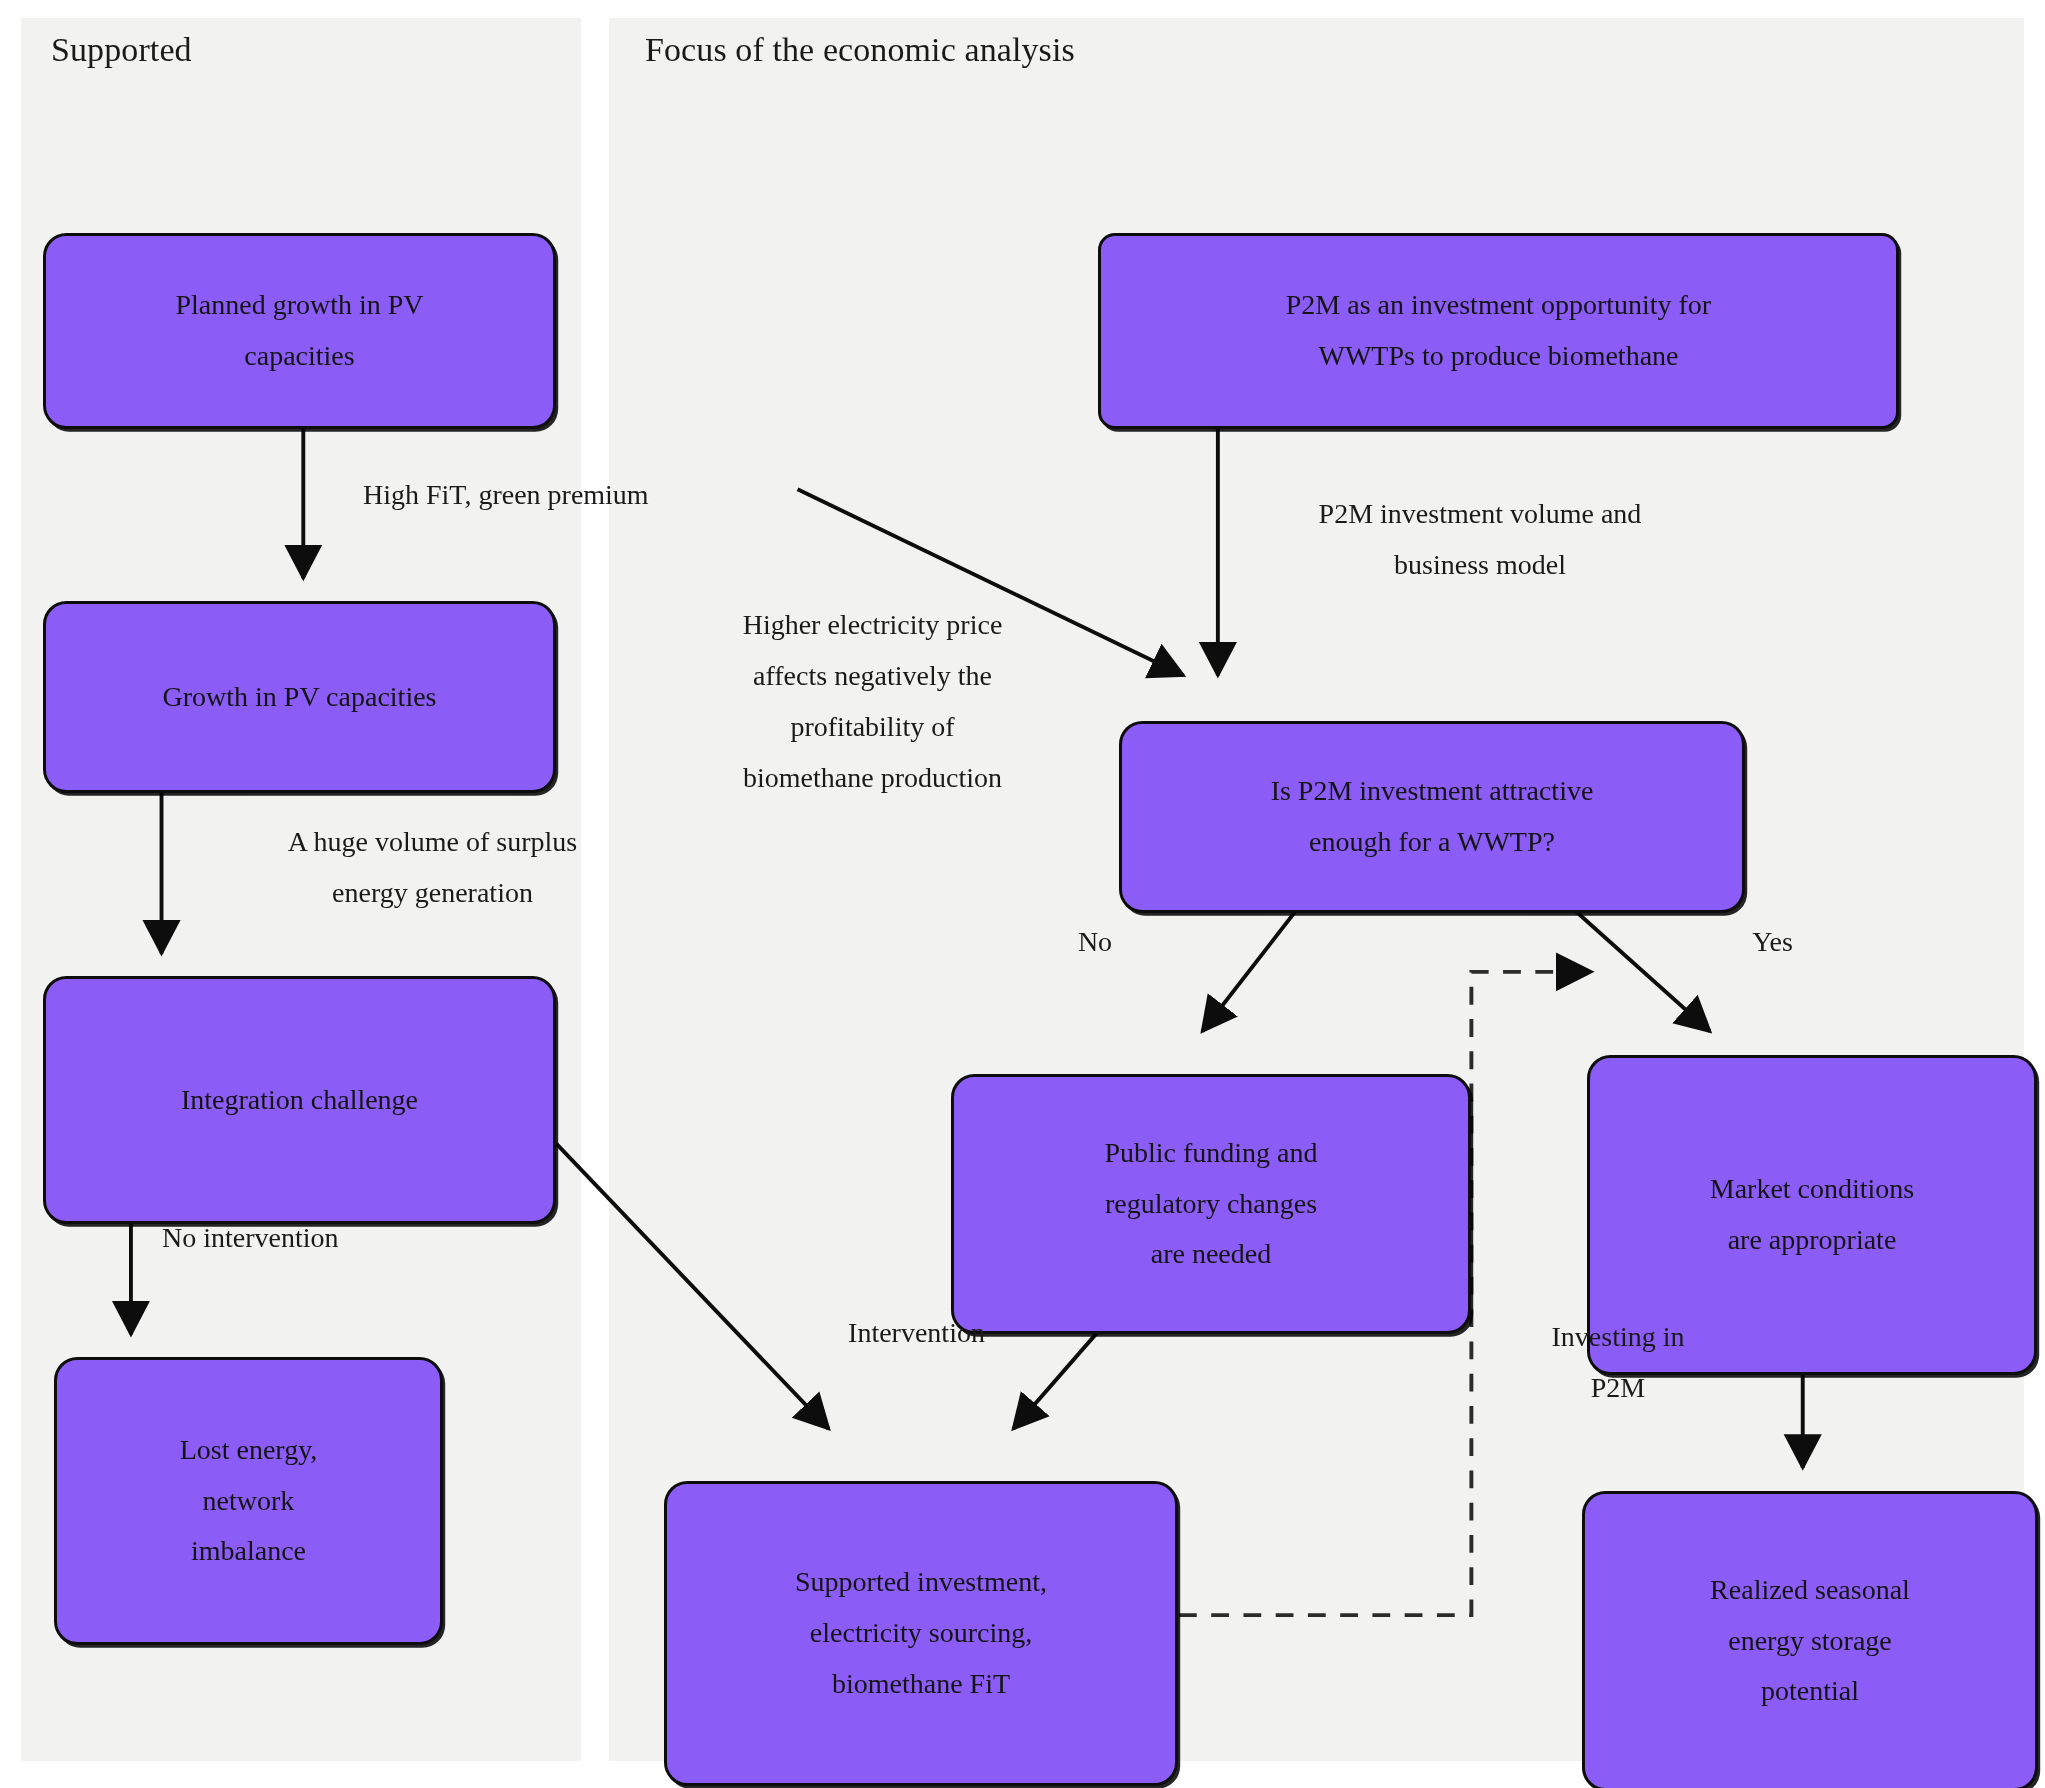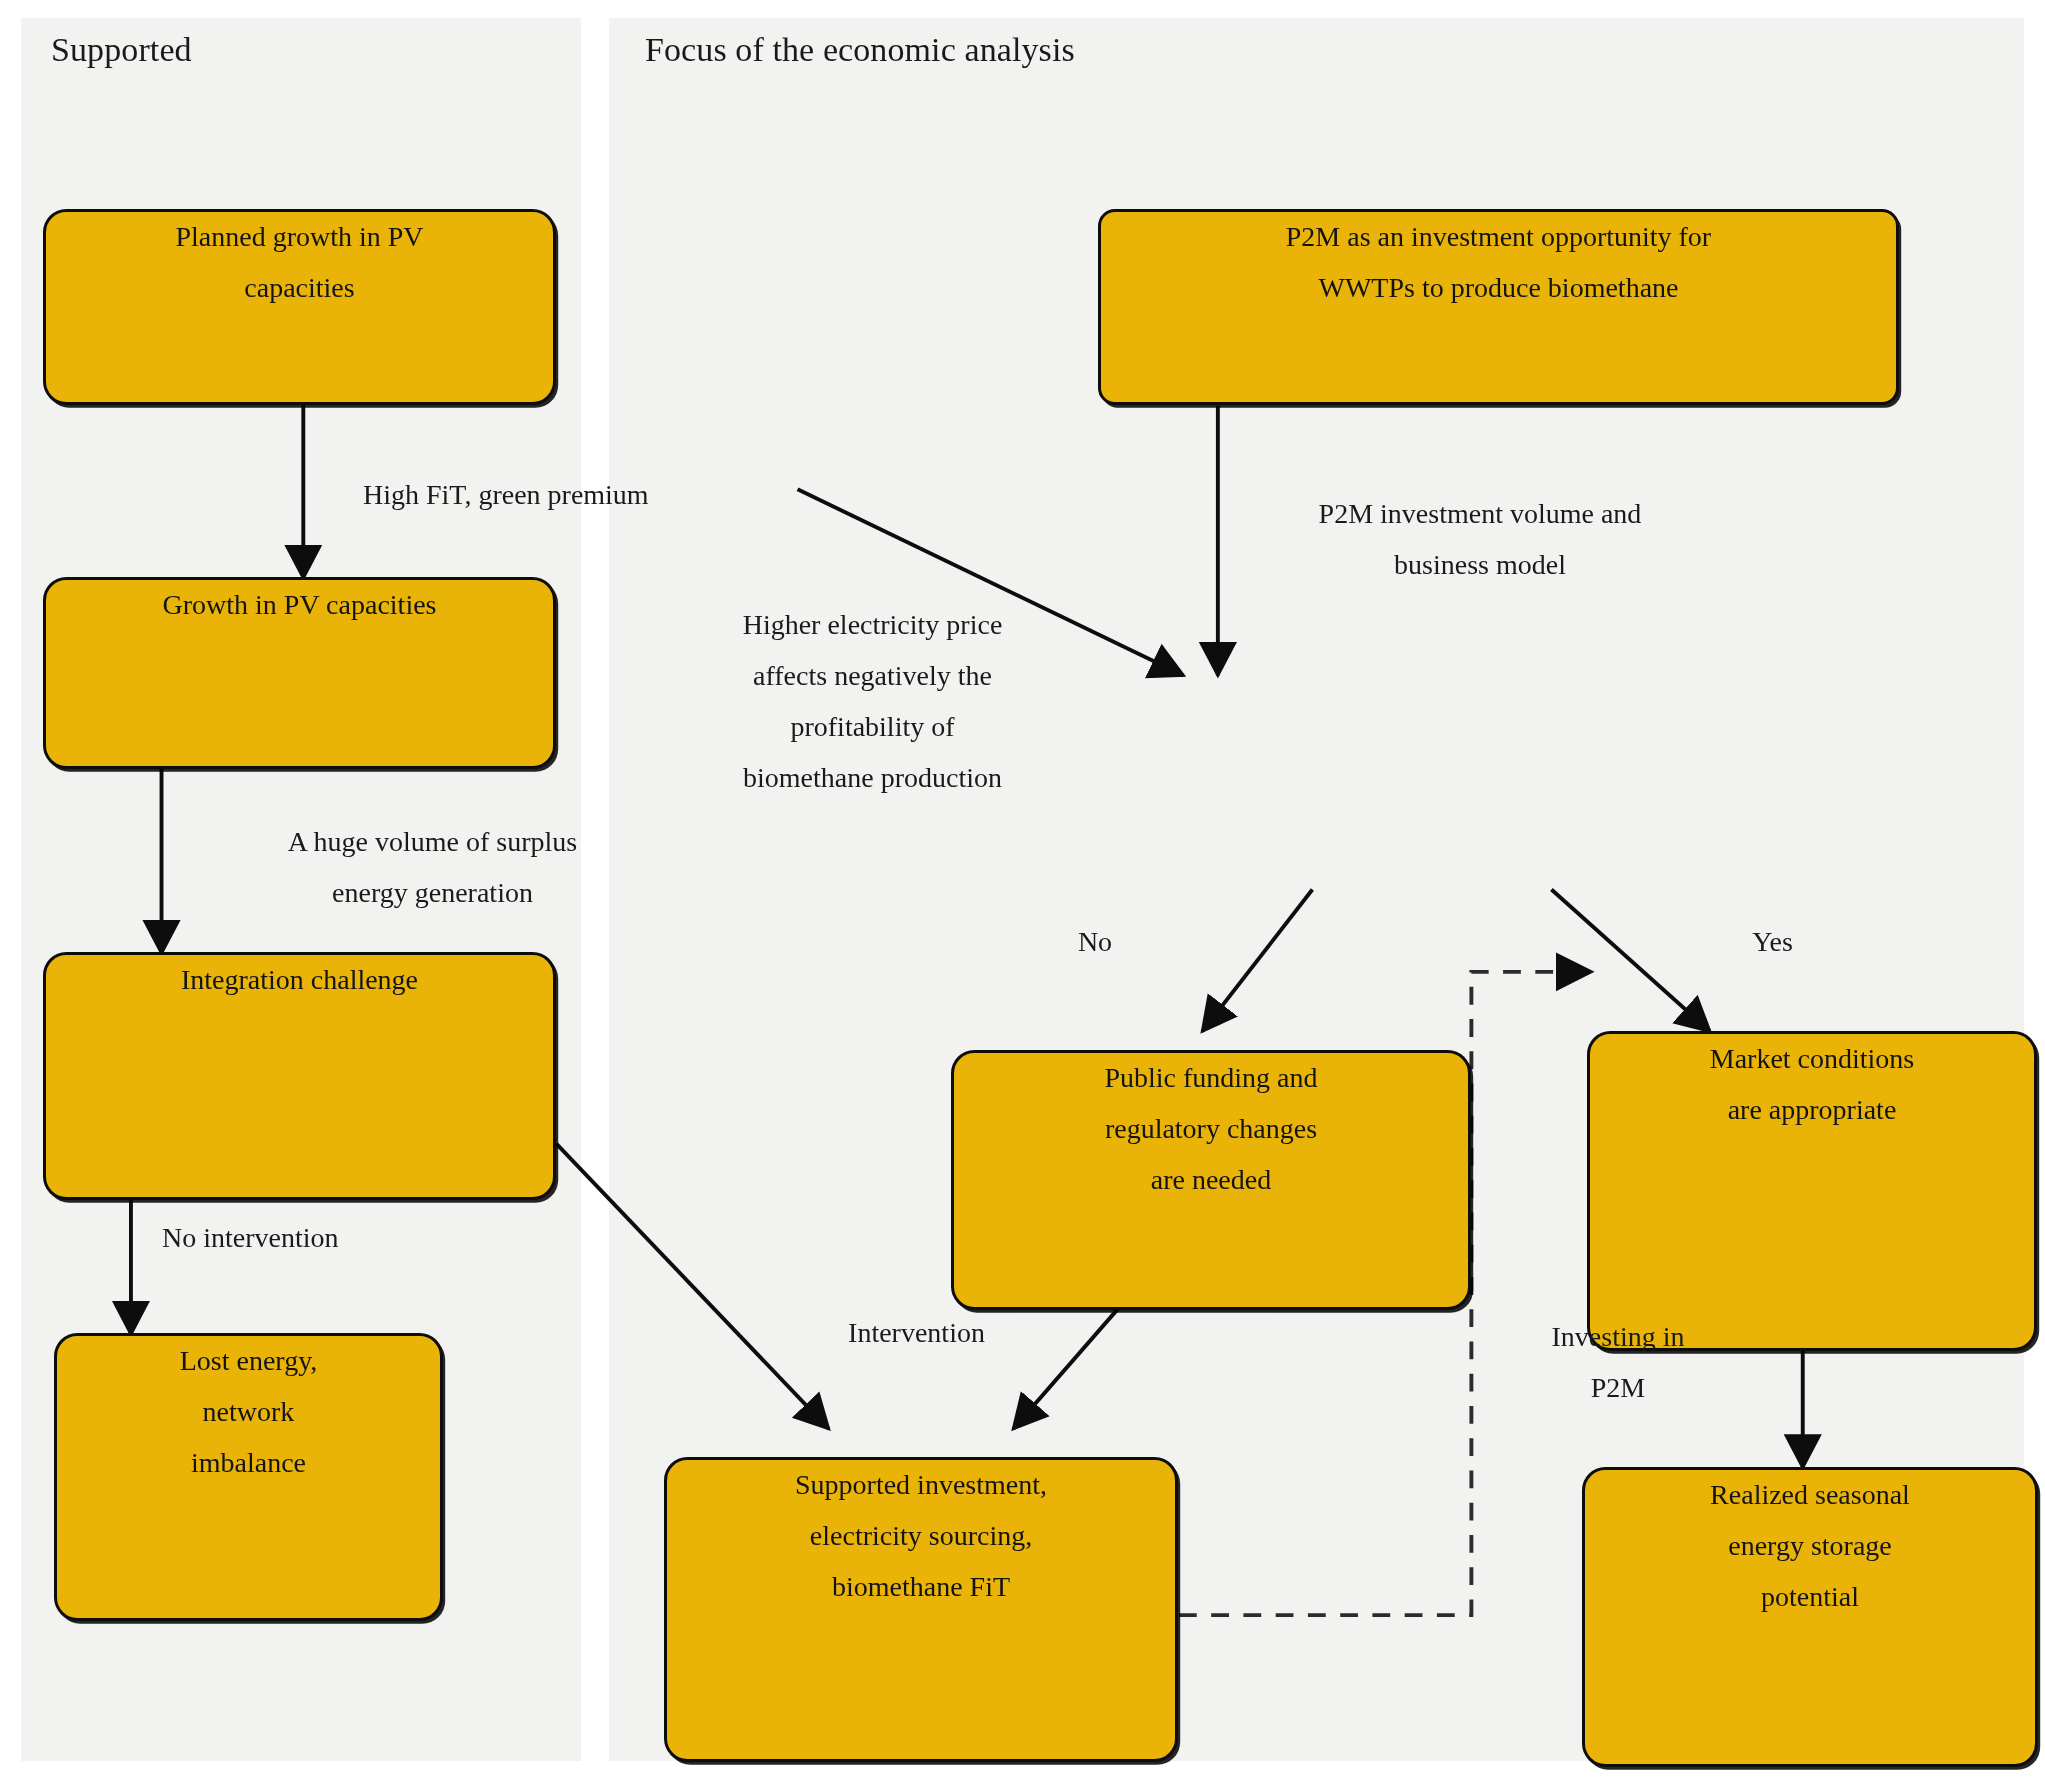--- a/index.html
+++ b/index.html
@@ -5,24 +5,24 @@
   html,body{margin:0;padding:0;background:#ffffff;}
   body{font-family:"Liberation Serif","DejaVu Serif",serif;}
   #stage{position:relative;width:2046px;height:1788px;background:#ffffff;overflow:hidden;}
   .panel{position:absolute;background:#f2f2f0;}
   #panel-left{left:20.6px;top:18.3px;width:560px;height:1743px;}
   #panel-right{left:609px;top:18.3px;width:1415px;height:1743px;}
   .panel-title{position:absolute;font-size:34px;color:#1a1a1a;letter-spacing:0.1px;white-space:nowrap;}
   #title-background{left:51px;top:31px;}
   #title-focus{left:645px;top:31px;}
   svg#wires{position:absolute;left:0;top:0;width:2046px;height:1788px;pointer-events:none;}
-  .node{position:absolute;background:#eab308;border:3.9px solid #0d0d0d;border-radius:23.4px;
+  .node{position:absolute;background:#8b5cf6;border:3.9px solid #0d0d0d;border-radius:23.4px;
         box-shadow:2.8px 3.3px 0 -0.6px rgba(0,0,0,0.85);
-        display:flex;align-items:flex-start;justify-content:center;text-align:center;
-        color:#141414;font-size:28px;line-height:1.82;padding:0 15.6px;box-sizing:border-box;}
+        display:flex;align-items:center;justify-content:center;text-align:center;
+        color:#141414;font-size:28px;line-height:1.82;padding:0 15.6px;box-sizing:border-box;margin-top:24px;}
   .edge-label{position:absolute;color:#1a1a1a;font-size:28px;line-height:1.82;
               text-align:center;white-space:pre-line;}
   .edge-label.left{text-align:left;}
 </style>
 </head>
 <body>
 
 <div id="stage">
 
   <div class="panel" id="panel-left"></div>
@@ -81,20 +81,24 @@
     <span style="white-space:pre-line;">Lost energy,
 network
 imbalance</span>
   </div>
 
   <div class="node" style="left:1098px;top:209px;width:801px;height:196px;border-radius:17px;">
     <span style="white-space:pre-line;">P2M as an investment opportunity for
 WWTPs to produce biomethane</span>
   </div>
 
+  <div class="node" style="left:1119px;top:697px;width:626px;height:192px;">
+    <span style="white-space:pre-line;">Is P2M investment attractive
+enough for a WWTP?</span>
+  </div>
 
   <div class="node" style="left:951px;top:1050px;width:520px;height:260px;">
     <span style="white-space:pre-line;">Public funding and
 regulatory changes
 are needed</span>
   </div>
 
   <div class="node" style="left:1587px;top:1031px;width:450px;height:320px;">
     <span style="white-space:pre-line;">Market conditions
 are appropriate</span>

